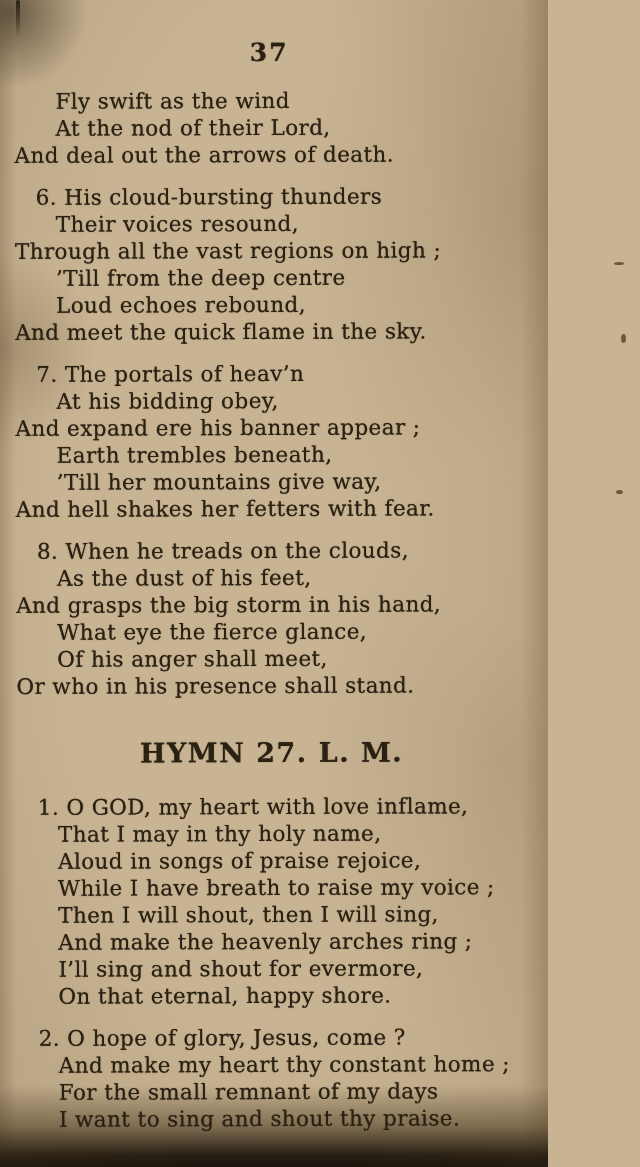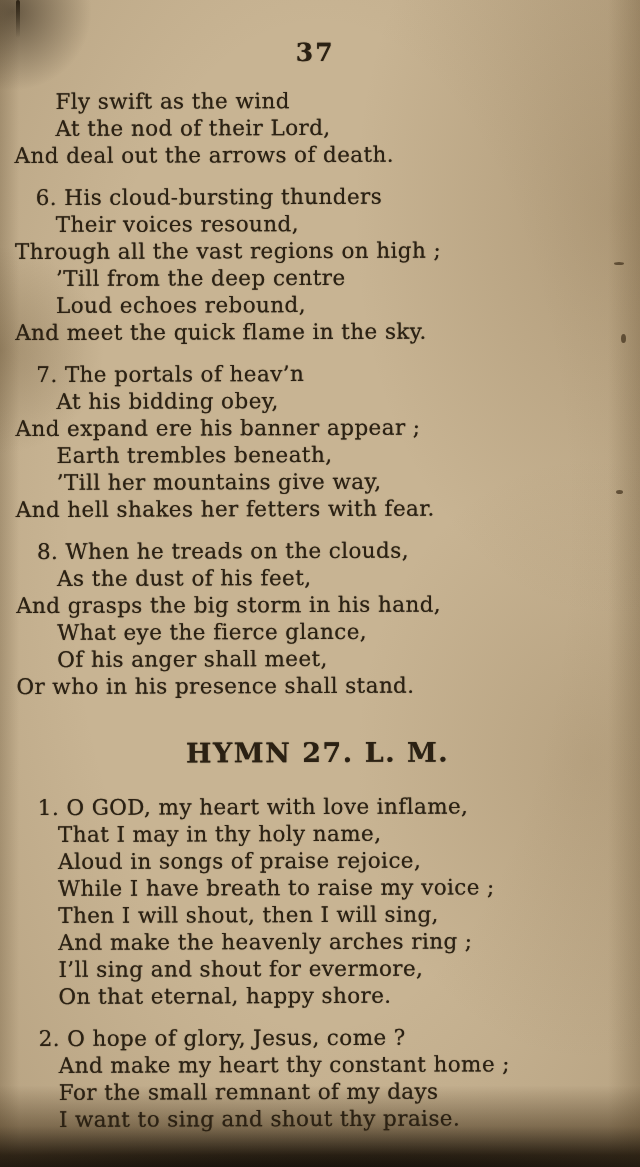--- a/index.html
+++ b/index.html
@@ -8,21 +8,21 @@
   }
   body {
     width: 640px;
     height: 1167px;
     overflow: hidden;
     font-family: "DejaVu Serif", "Liberation Serif", serif;
     background: #c8b493;
   }
   .page {
     position: relative;
-    width: 640px;
+    width: 548px;
     height: 1167px;
     background:
       radial-gradient(circle at 2% 1%, rgba(35,25,12,0.55) 0%, rgba(35,25,12,0) 6%),
       radial-gradient(circle at 0% 30%, rgba(90,70,40,0.30) 0%, rgba(90,70,40,0) 10%),
       radial-gradient(ellipse at 96% 18%, rgba(120,95,60,0.28) 0%, rgba(120,95,60,0) 30%),
       radial-gradient(ellipse at 92% 65%, rgba(125,100,65,0.22) 0%, rgba(125,100,65,0) 28%),
       radial-gradient(ellipse at 50% 45%, rgba(0,0,0,0) 55%, rgba(105,82,50,0.18) 100%),
       linear-gradient(to bottom, rgba(0,0,0,0) 0%, rgba(0,0,0,0) 93%, rgba(72,55,32,0.55) 96.5%, rgba(26,19,10,0.95) 99%, #14100a 100%),
       linear-gradient(to right, rgba(80,62,36,0.25) 0%, rgba(80,62,36,0) 3%, rgba(80,62,36,0) 95%, rgba(95,75,45,0.30) 100%),
       #c8b493;

